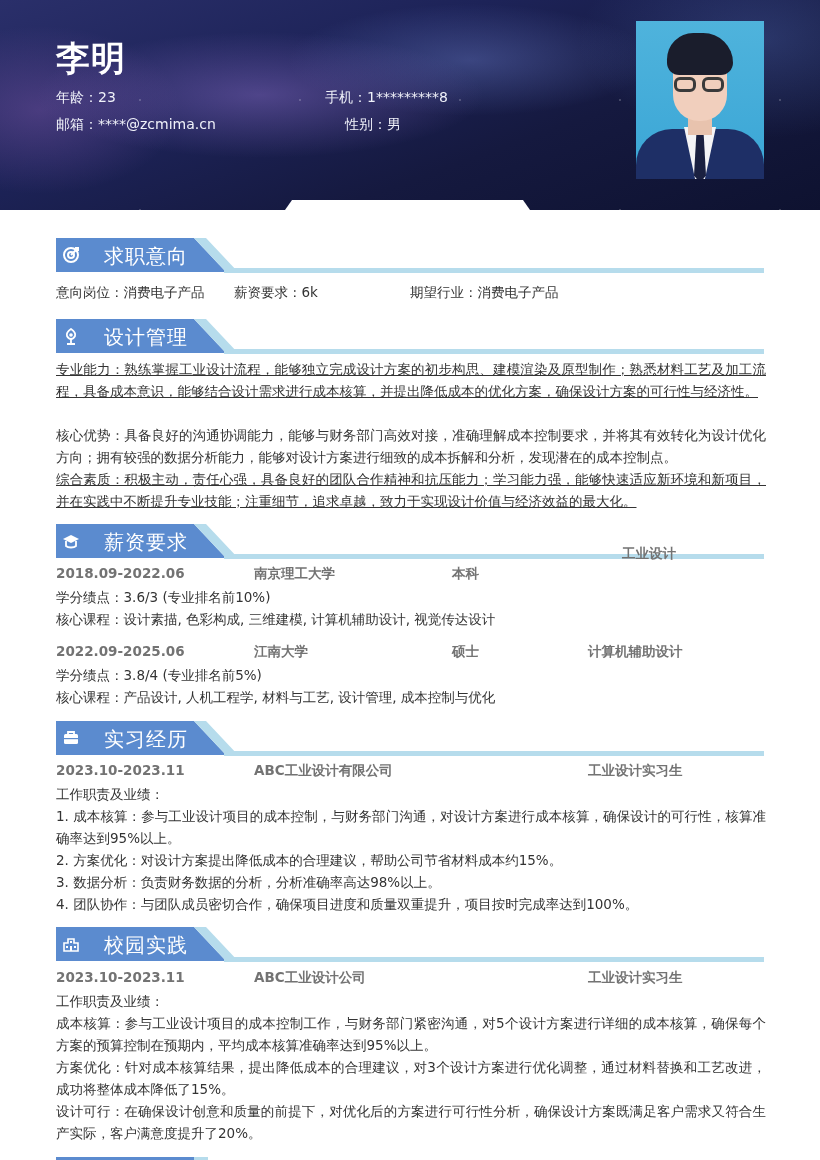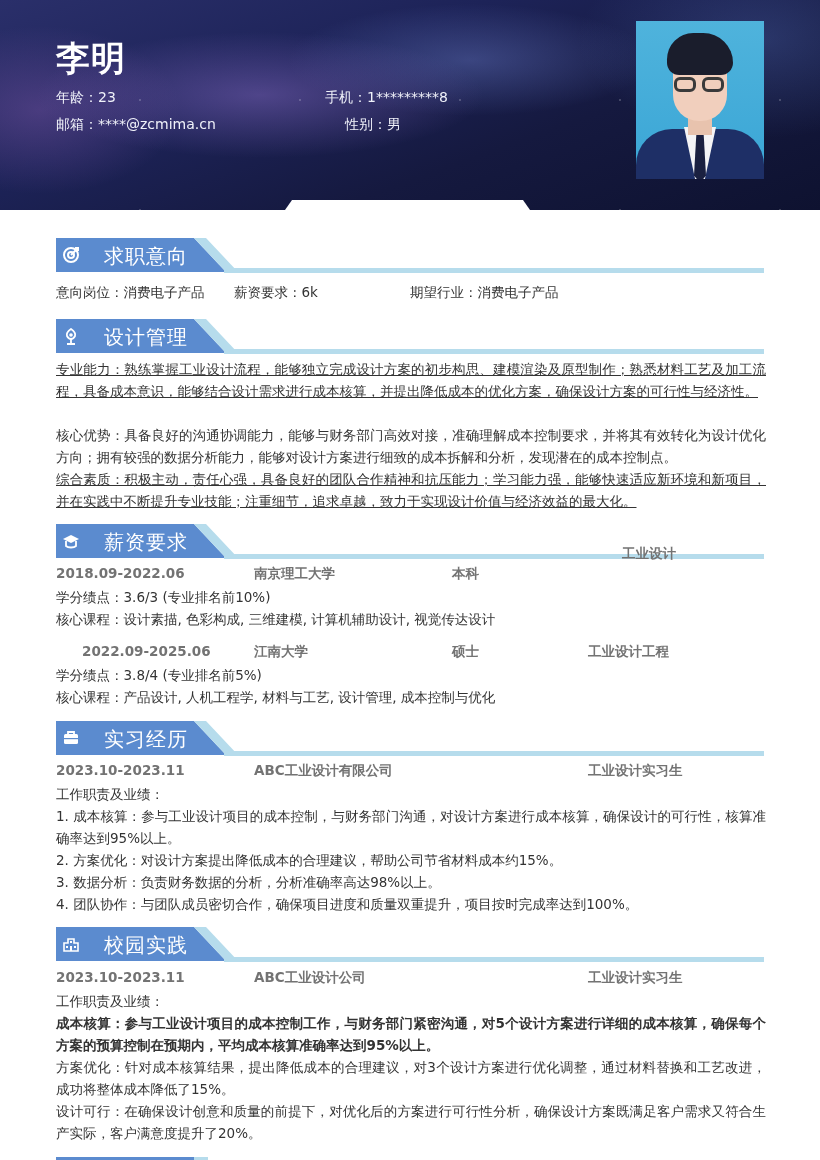--- a/index.html
+++ b/index.html
@@ -161,24 +161,24 @@
 <div>
   <div class="t b" style="left:56px; top:562px;">2018.09-2022.06</div>
   <div class="t b" style="left:254px; top:562px;">南京理工大学</div>
   <div class="t b" style="left:452px; top:562px;">本科</div>
   <div class="t b" style="left:588px; top:542px;margin-left:34px;">工业设计</div>
   <div class="t" style="left:56px; top:586px;">学分绩点：3.6/3 (专业排名前10%)</div>
   <div class="t" style="left:56px; top:608px;">核心课程：设计素描, 色彩构成, 三维建模, 计算机辅助设计, 视觉传达设计</div>
 </div>
 
 <div>
-  <div class="t b" style="left:56px; top:640px;margin-left:26px;">2022.09-2025.06</div>
+  <div class="t b" style="left:56px; top:640px;">2022.09-2025.06</div>
   <div class="t b" style="left:254px; top:640px;">江南大学</div>
   <div class="t b" style="left:452px; top:640px;">硕士</div>
-  <div class="t b" style="left:588px; top:640px;">工业设计工程</div>
+  <div class="t b" style="left:588px; top:640px;">计算机辅助设计</div>
   <div class="t" style="left:56px; top:664px;">学分绩点：3.8/4 (专业排名前5%)</div>
   <div class="t" style="left:56px; top:686px;">核心课程：产品设计, 人机工程学, 材料与工艺, 设计管理, 成本控制与优化</div>
 </div>
 
 <div class="section-head" style="top:721px;">
   <div class="bar"></div>
     <div class="stripe"></div>
     <div class="line"></div>
   <svg class="icon" viewBox="0 0 18 18">
     <path d="M6 5 L6 3 L12 3 L12 5" fill="none" stroke="#fff" stroke-width="1.8"></path>
@@ -206,18 +206,18 @@
     <rect x="4" y="11" width="2" height="2" fill="#fff"></rect>
     <rect x="12" y="11" width="2" height="2" fill="#fff"></rect>
     <rect x="8" y="11" width="2" height="5" fill="#fff"></rect>
   </svg>
   <div class="title">校园实践</div>
 </div>
 <div class="t b" style="left:56px; top:966px;">2023.10-2023.11</div>
 <div class="t b" style="left:254px; top:966px;">ABC工业设计公司</div>
 <div class="t b" style="left:588px; top:966px;">工业设计实习生</div>
 <div class="t" style="left:56px; top:990px;">工作职责及业绩：</div>
-<div class="para" style="top:1012px;font-weight:bold;">成本核算：参与工业设计项目的成本控制工作，与财务部门紧密沟通，对5个设计方案进行详细的成本核算，确保每个方案的预算控制在预期内，平均成本核算准确率达到95%以上。</div>
+<div class="para" style="top:1012px;">成本核算：参与工业设计项目的成本控制工作，与财务部门紧密沟通，对5个设计方案进行详细的成本核算，确保每个方案的预算控制在预期内，平均成本核算准确率达到95%以上。</div>
 <div class="para" style="top:1056px;">方案优化：针对成本核算结果，提出降低成本的合理建议，对3个设计方案进行优化调整，通过材料替换和工艺改进，成功将整体成本降低了15%。</div>
 <div class="para" style="top:1100px;">设计可行：在确保设计创意和质量的前提下，对优化后的方案进行可行性分析，确保设计方案既满足客户需求又符合生产实际，客户满意度提升了20%。</div>
 
 <div style="position:absolute; left:56px; top:1157px; width:138px; height:3px; background:#5b8bcf;"></div>
 <div style="position:absolute; left:194px; top:1157px; width:14px; height:3px; background:#b6dcec;"></div>
 
 </body></html>

